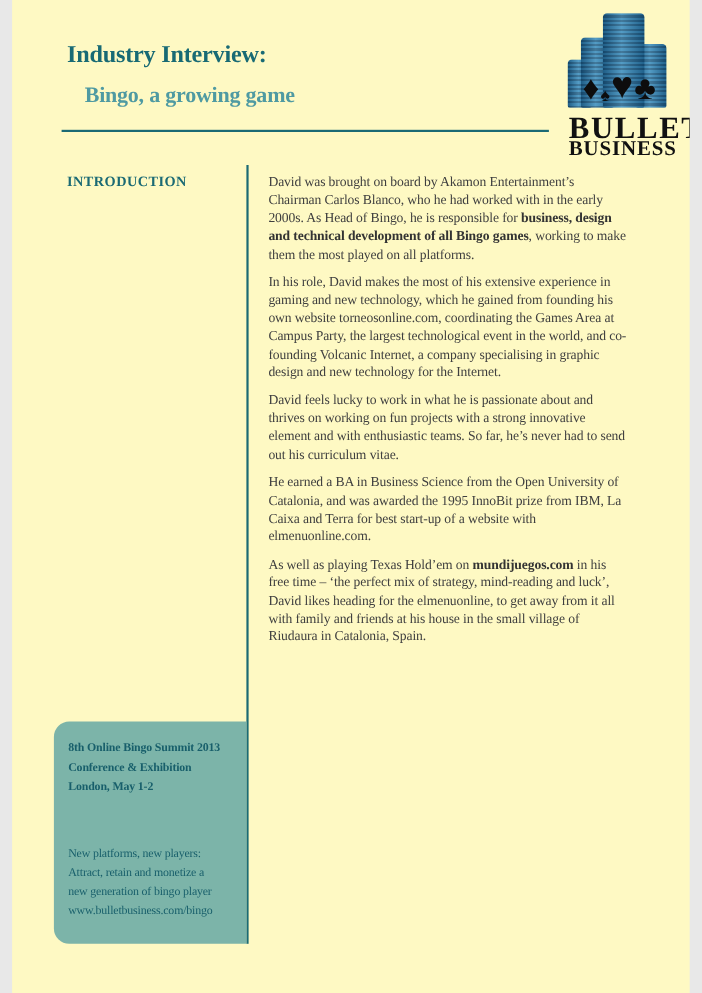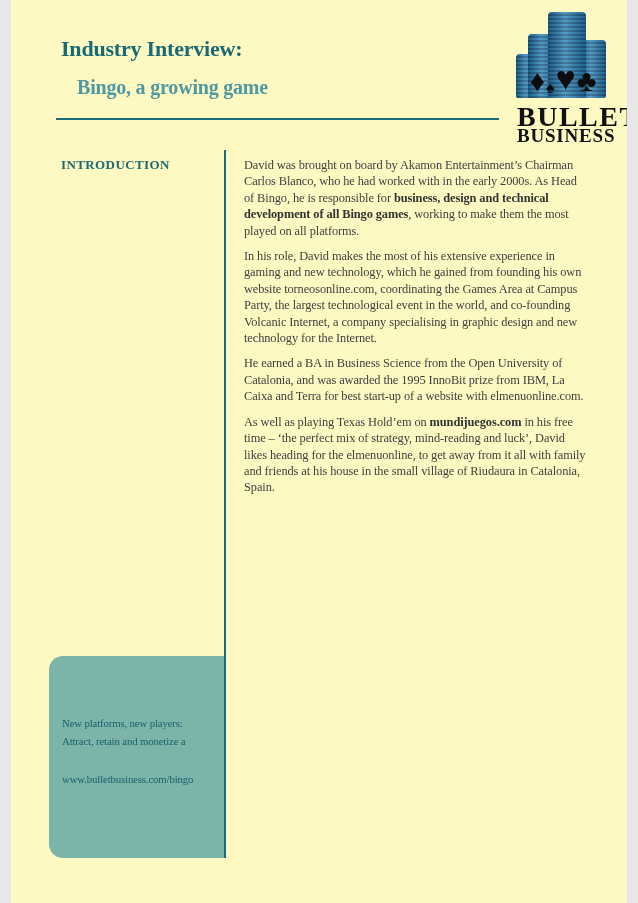--- a/index.html
+++ b/index.html
@@ -57,33 +57,33 @@
     background:#1b6a74;
   }
   .section-label{
     position:absolute;left:50px;top:157px;
     font-size:13px;font-weight:bold;color:#1b6a74;letter-spacing:0.4px;
   }
   .article{
     position:absolute;left:233px;top:157px;width:344px;
     font-size:12.4px;line-height:16.4px;color:#3f3f3f;letter-spacing:-0.1px;
   }
-  .article p{margin:0 0 9px 0;}
+  .article p{margin:0 16px 9px 0;}
   .article .b{font-weight:bold;color:#333;}
   
   .info-box{
     position:absolute;left:38px;top:656px;width:175px;height:202px;
     background:#7cb4a9;border-radius:14px 0 0 14px;
     box-sizing:border-box;padding:16px 8px 0 13px;
     color:#185f6b;font-size:10.8px;line-height:17.5px;letter-spacing:-0.15px;
   }
   .info-box .line{white-space:nowrap;}
   .box-heading{font-weight:bold;}
   .box-desc{margin-top:43px;}
-  .box-url{margin-top:21px;white-space:nowrap;}
+  .box-url{white-space:nowrap;}
 </style>
 </head>
 <body>
 
 <div class="page">
 
   <h1 class="title1">Industry Interview:</h1>
   <h2 class="title2">Bingo, a growing game</h2>
   <div class="hrule"></div>
 
@@ -102,25 +102,32 @@
     <div class="logo-word2">BUSINESS</div>
   </div>
 
   <div class="vline"></div>
 
   <div class="section-label">INTRODUCTION</div>
 
   <div class="article">
       <p><span>David was brought on board by Akamon Entertainment’s Chairman Carlos Blanco, who he had worked with in the early 2000s. As Head of Bingo, he is responsible for </span><span class="b">business, design and technical development of all Bingo games</span><span>, working to make them the most played on all platforms.</span></p>
       <p><span>In his role, David makes the most of his extensive experience in gaming and new technology, which he gained from founding his own website torneosonline.com, coordinating the Games Area at Campus Party, the largest technological event in the world, and co-founding Volcanic Internet, a company specialising in graphic design and new technology for the Internet.</span></p>
+      <p><span>David feels lucky to work in what he is passionate about and thrives on working on fun projects with a strong innovative element and with enthusiastic teams. So far, he’s never had to send out his curriculum vitae.</span></p>
       <p><span>He earned a BA in Business Science from the Open University of Catalonia, and was awarded the 1995 InnoBit prize from IBM, La Caixa and Terra for best start-up of a website with elmenuonline.com.</span></p>
       <p><span>As well as playing Texas Hold’em on </span><span class="b">mundijuegos.com</span><span> in his free time – ‘the perfect mix of strategy, mind-reading and luck’, David likes heading for the elmenuonline, to get away from it all with family and friends at his house in the small village of Riudaura in Catalonia, Spain.</span></p>
     </div>
 
   <div class="info-box">
+    <div class="box-heading">
+        <div class="line">8th Online Bingo Summit 2013</div>
+        <div class="line">Conference &amp; Exhibition</div>
+        <div class="line">London, May 1-2</div>
+      </div>
     <div class="box-desc">
         <div class="line">New platforms, new players:</div>
         <div class="line">Attract, retain and monetize a</div>
+        <div class="line">new generation of bingo player</div>
       </div>
     <div class="box-url">www.bulletbusiness.com/bingo</div>
   </div>
 
 </div>
 
 </body></html>

